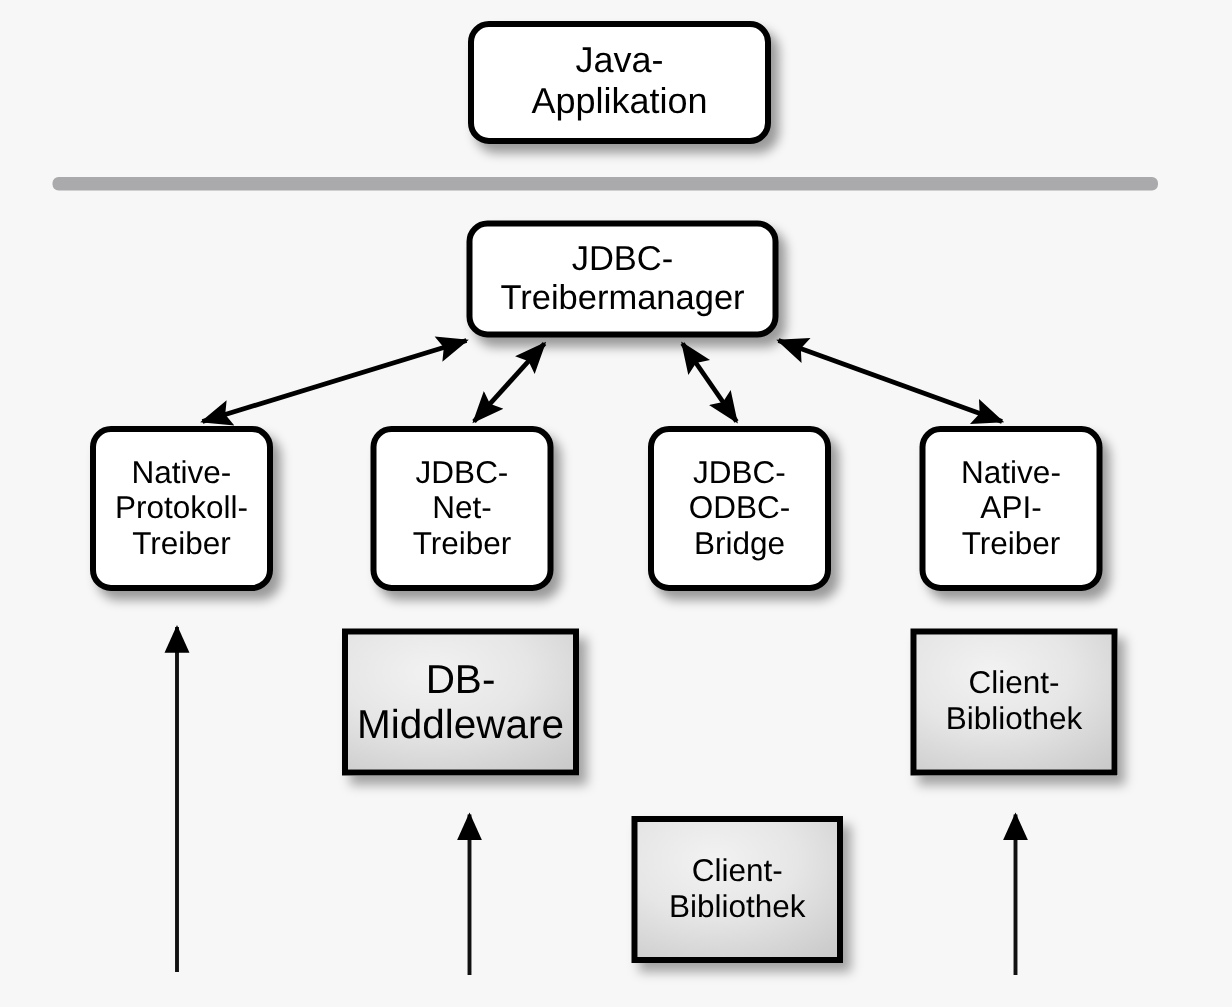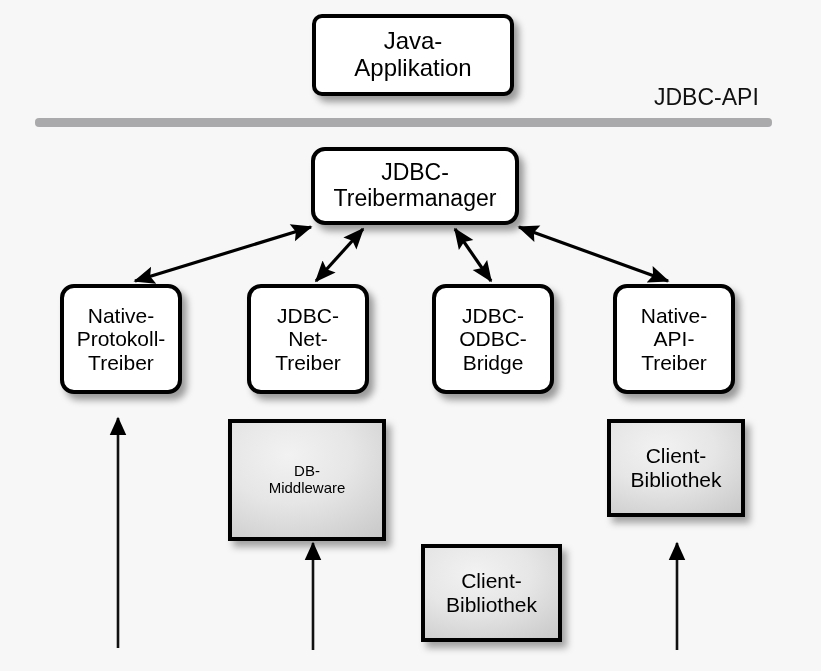--- a/index.html
+++ b/index.html
@@ -74,26 +74,25 @@
     width: 821px; height: 671px;
     z-index: 4;
     pointer-events: none;
   }
 </style>
 </head>
 <body>
 
 <div id="canvas">
 
-  <div class="rbox" style="left:312px; top:14px; width:202px; height:82px; font-size:24px;border-radius:10px;">
+  <div class="rbox" style="left:312px; top:14px; width:202px; height:82px; font-size:24px;">
     <span class="txt">Java-
 Applikation</span>
   </div>
 
-  <div id="api-label" style="left:654px; top:84px; font-size:23px;">JDBC-API</div>
   <div id="api-bar" style="left:35px; top:118px; width:737px; height:9px;"></div>
 
   <div class="rbox" style="left:311px; top:147px; width:208px; height:78px; font-size:23px;">
     <span class="txt">JDBC-
 Treibermanager</span>
   </div>
 
   <div class="rbox" style="left:60px; top:284px; width:122px; height:110px; font-size:21px;">
     <span class="txt">Native-
 Protokoll-
@@ -111,21 +110,21 @@
 ODBC-
 Bridge</span>
   </div>
 
   <div class="rbox" style="left:613px; top:284px; width:122px; height:110px; font-size:21px;">
     <span class="txt">Native-
 API-
 Treiber</span>
   </div>
 
-  <div class="gbox" style="left:228px; top:419px; width:158px; height:122px; font-size:15px;">
+  <div class="gbox" style="left:228px; top:419px; width:158px; height:98px; font-size:27px;">
     <span class="txt">DB-
 Middleware</span>
   </div>
 
 
   <div class="gbox" style="left:607px; top:419px; width:138px; height:98px; font-size:21px;">
     <span class="txt">Client-
 Bibliothek</span>
   </div>
 

